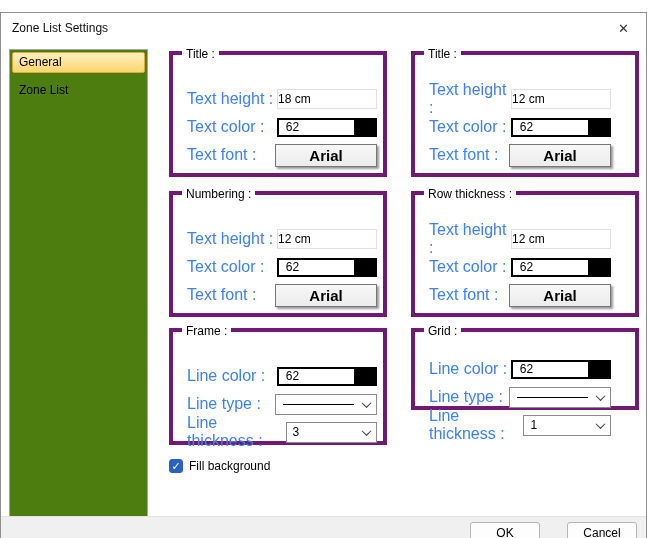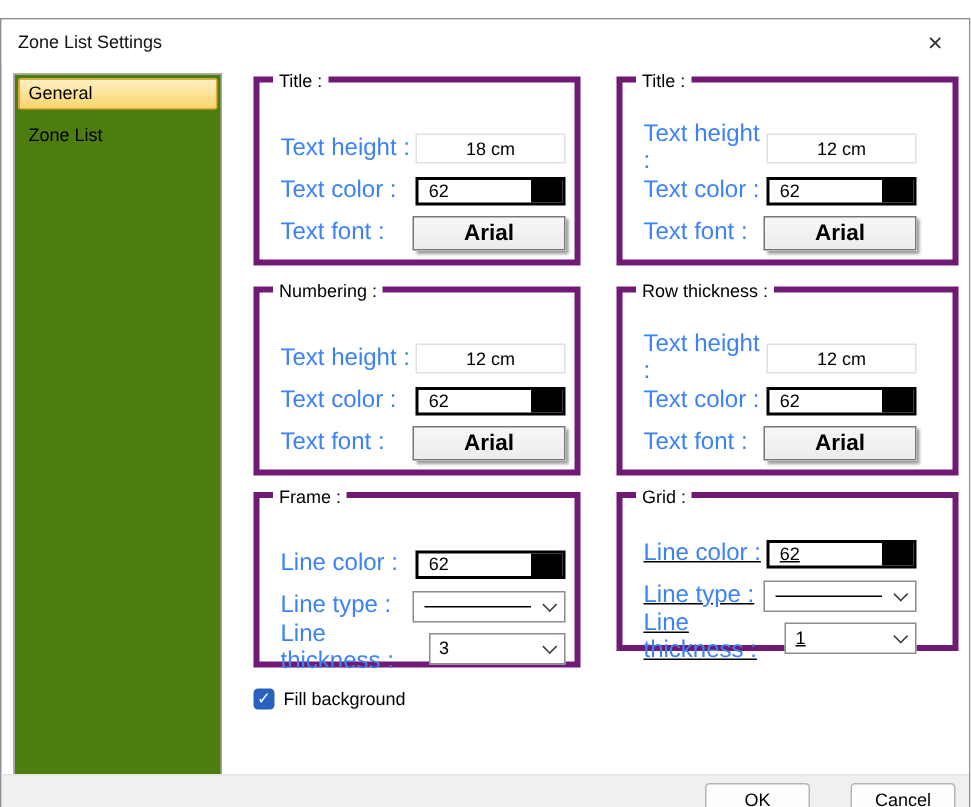--- a/index.html
+++ b/index.html
@@ -47,31 +47,31 @@
   }
   .group .legend {
     position: absolute; top: -8px; left: 9px;
     background: #fff; padding: 0 4px; font-size: 12px; color: #000;
   }
   .g-title       { left: 168px; top: 38px;  width: 218px; height: 126px; }
   .g-header      { left: 410px; top: 38px;  width: 228px; height: 126px; }
   .g-numbering   { left: 168px; top: 178px; width: 218px; height: 126px; }
   .g-rowcontents { left: 410px; top: 178px; width: 228px; height: 126px; }
   .g-frame       { left: 168px; top: 315px; width: 218px; height: 117px; }
-  .g-grid        { left: 410px; top: 315px; width: 228px; height: 106px; padding-top: 23px; text-decoration: underline; }
+  .g-grid        { left: 410px; top: 315px; width: 228px; height: 82px; padding-top: 23px; }
 
   .row { display: flex; align-items: center; height: 28px; padding: 0 6px 0 14px; }
   .g-header .row, .g-rowcontents .row, .g-grid .row { padding-right: 24px; }
   .row .lbl { font-size: 16px; color: #3b82f6; }
 
   
   .txt-input {
     margin-left: auto; width: 100px; height: 20px;
     border: 1px solid #e0e0e0; background: #fff;
-    text-align: center; font-size: 12px; font-family: inherit; color: #000;
+    text-align: left; font-size: 12px; font-family: inherit; color: #000;
   }
   .colorbox {
     margin-left: auto; width: 100px; height: 19px;
     border: 2px solid #000; background: #fff; display: flex; gap: 48px;
   }
   .colnum { width: 27px; font-size: 12px; line-height: 15px; text-align: center; }
   .swatch { flex: 1; }
   .fontbtn {
     margin-left: auto; width: 102px; height: 23px;
     border: 1px solid #777;

